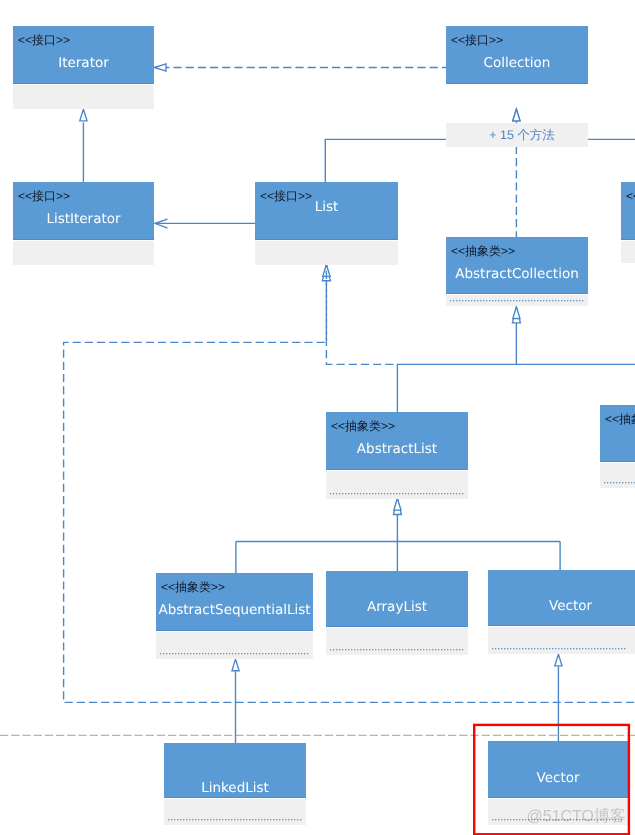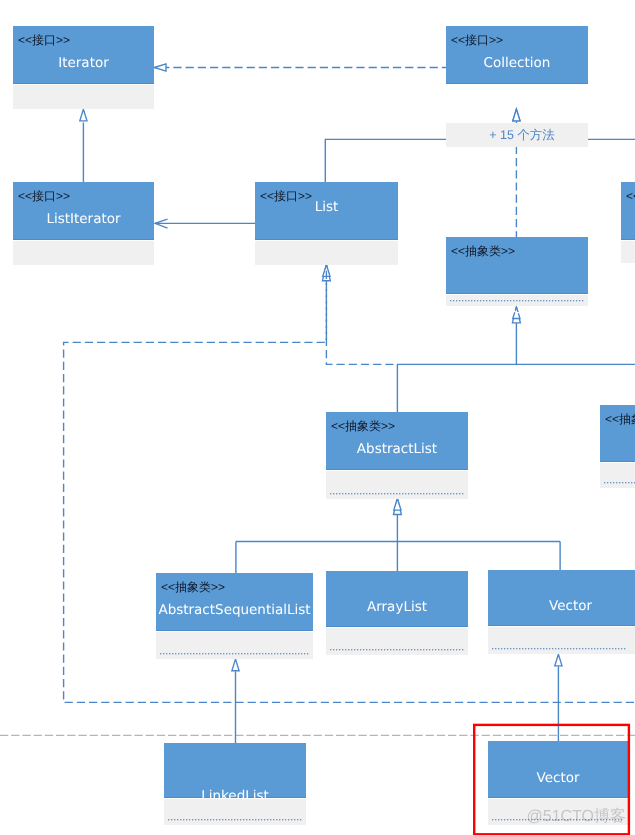--- a/index.html
+++ b/index.html
@@ -93,21 +93,21 @@
       </div>
       <div class="uml-box" style="left: 621px; top: 182px; width: 142px; height: 80.6px;">
         <div class="uml-head" style="height: 58px;">
           <div class="stereo" style="top: 8px;">&lt;&lt;接口&gt;&gt;</div>
         </div>
         <div class="uml-body" style="top: 59.4px; height: 21.2px;"></div>
       </div>
       <div class="uml-box" style="left: 446px; top: 237px; width: 142px; height: 69px;">
         <div class="uml-head" style="height: 57px;">
           <div class="stereo" style="top: 8px;">&lt;&lt;抽象类&gt;&gt;</div>
-          <div class="cname" style="top: 29.85px; margin-top: 35px;">AbstractCollection</div>
+          <div class="cname" style="top: 29.85px;">AbstractCollection</div>
         </div>
         <div class="uml-body" style="top: 58.4px; height: 10.6px;"></div>
       </div>
       <div class="uml-box" style="left: 326px; top: 412px; width: 142px; height: 87px;">
         <div class="uml-head" style="height: 58px;">
           <div class="stereo" style="top: 8px;">&lt;&lt;抽象类&gt;&gt;</div>
           <div class="cname" style="top: 30.35px;">AbstractList</div>
         </div>
         <div class="uml-body" style="top: 59.4px; height: 27.6px;"></div>
       </div>
@@ -131,21 +131,21 @@
         <div class="uml-body" style="top: 57.4px; height: 26.6px;"></div>
       </div>
       <div class="uml-box" style="left: 488px; top: 570px; width: 165px; height: 84px;">
         <div class="uml-head" style="height: 56px;">
           <div class="cname" style="top: 29.35px;">Vector</div>
         </div>
         <div class="uml-body" style="top: 57.4px; height: 26.6px;"></div>
       </div>
       <div class="uml-box" style="left: 164px; top: 743px; width: 142px; height: 82px;">
         <div class="uml-head" style="height: 55px;">
-          <div class="cname" style="top: 46px;">LinkedList</div>
+          <div class="cname" style="top: 38px;">LinkedList</div>
         </div>
         <div class="uml-body" style="top: 56.4px; height: 25.6px;"></div>
       </div>
       <div class="uml-box" style="left: 488px; top: 741px; width: 140px; height: 84px;">
         <div class="uml-head" style="height: 57px;">
           <div class="cname" style="top: 29.85px;">Vector</div>
         </div>
         <div class="uml-body" style="top: 58.4px; height: 25.6px;"></div>
       </div>
     </div>

